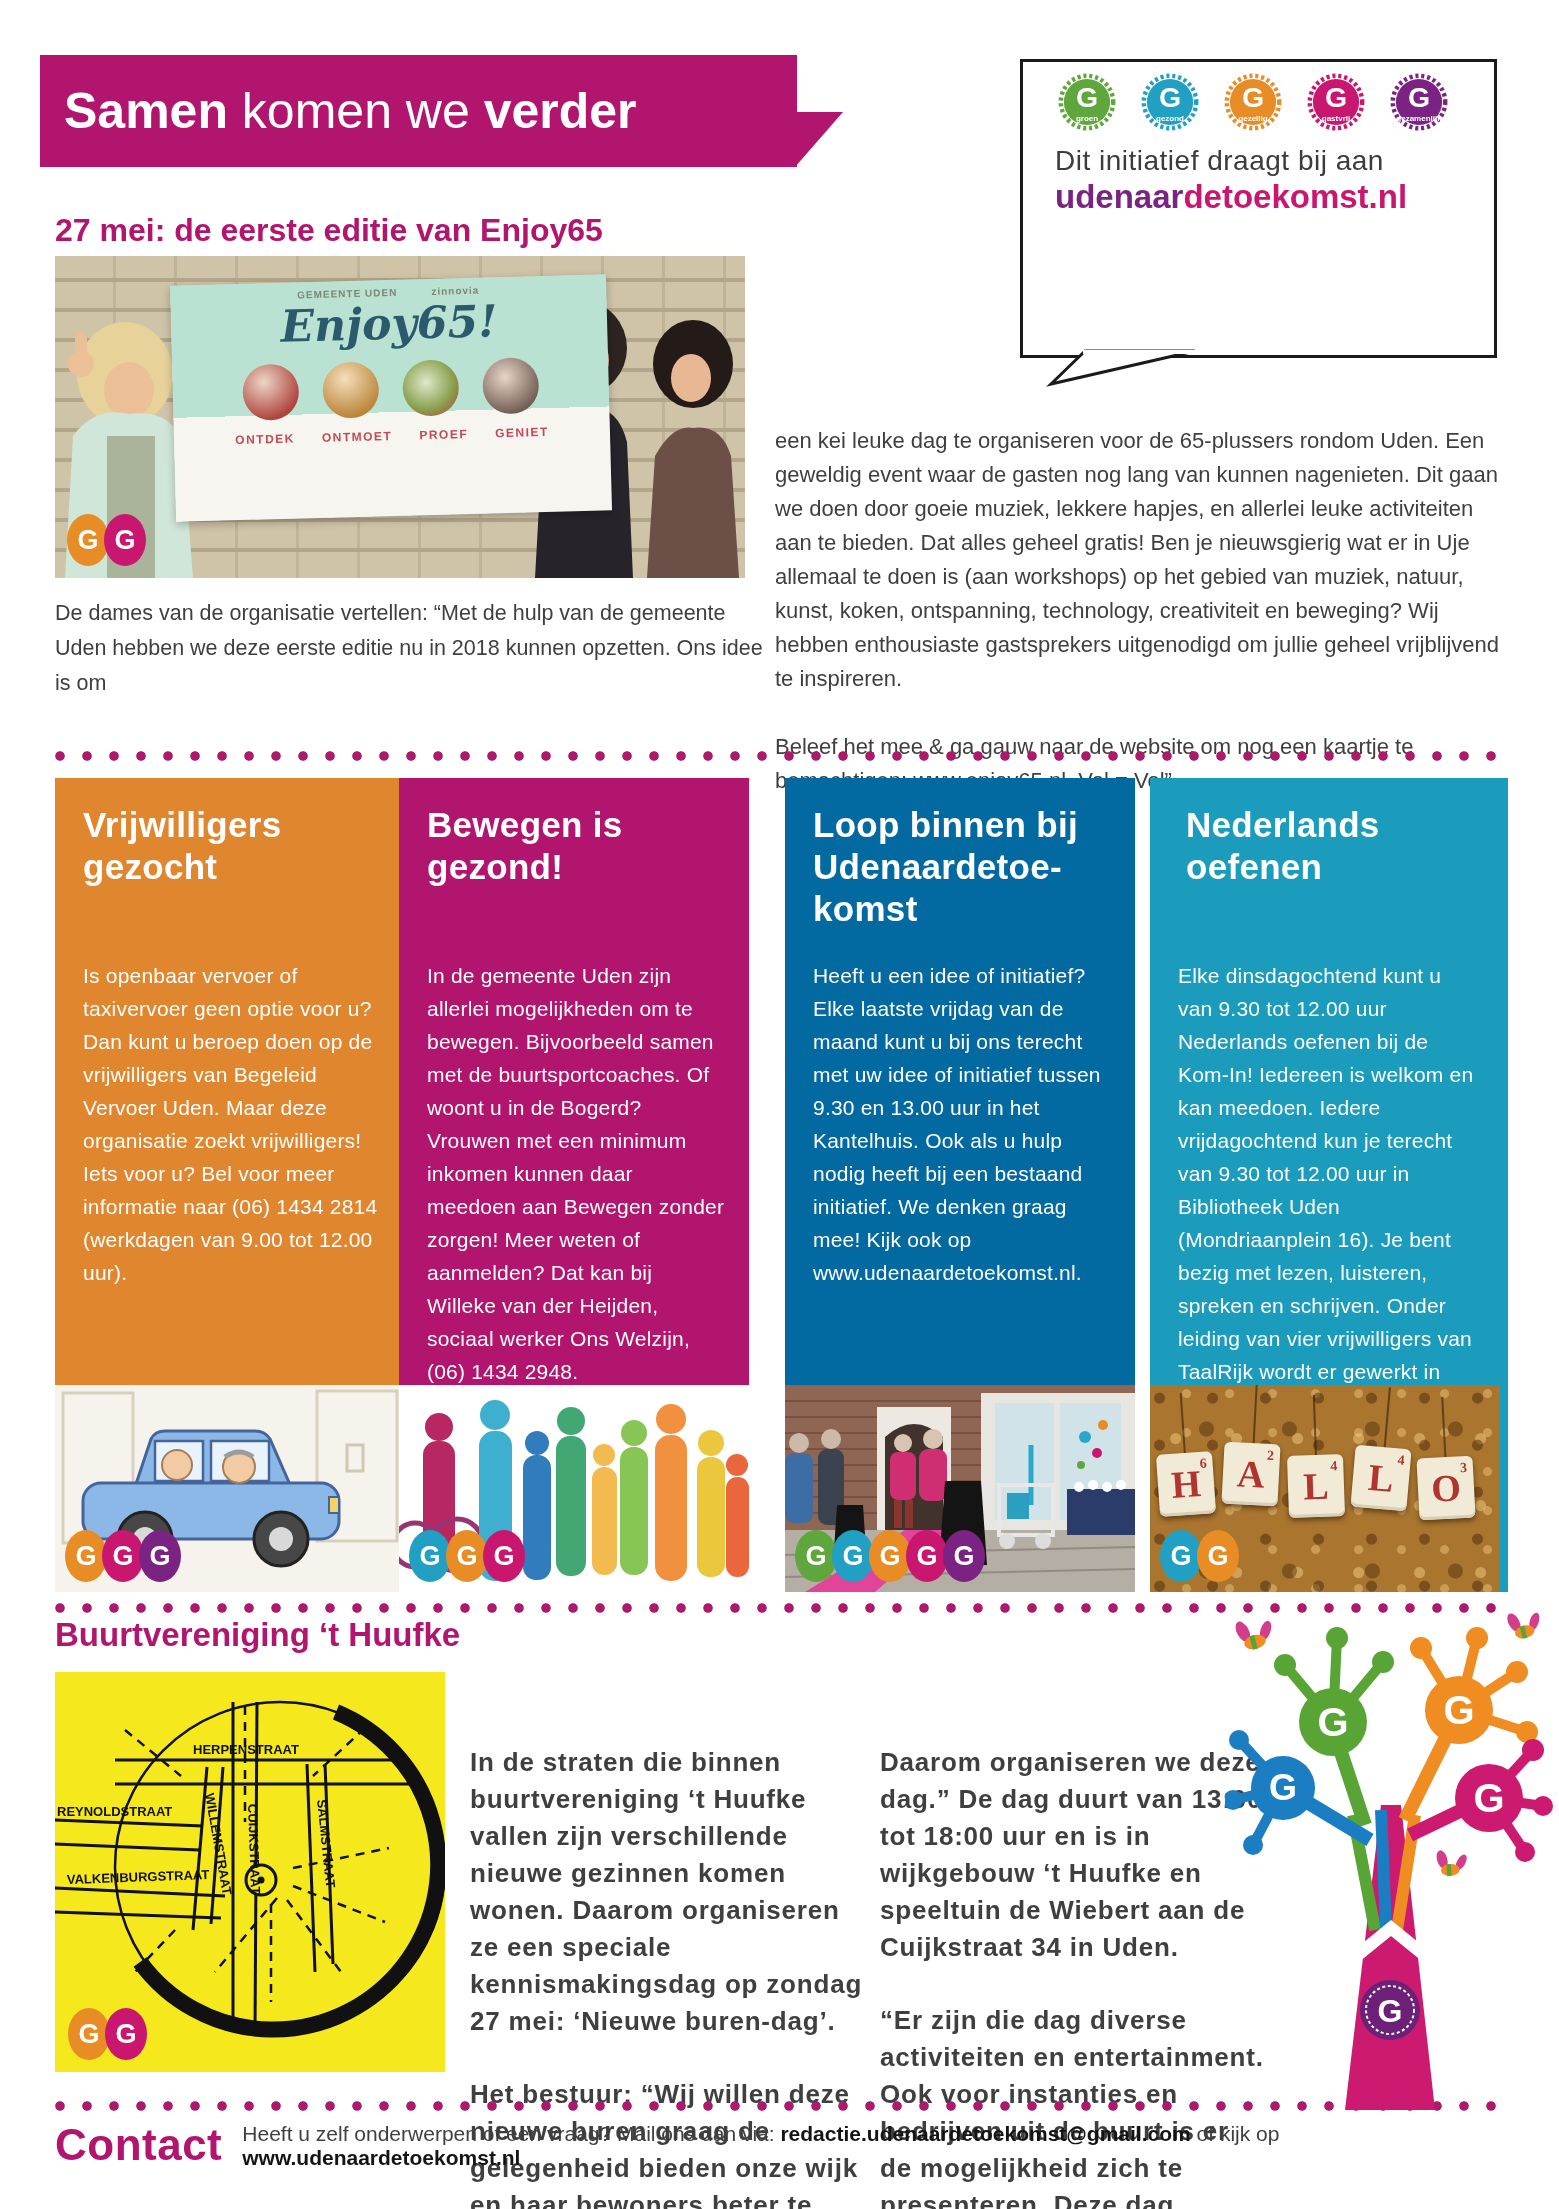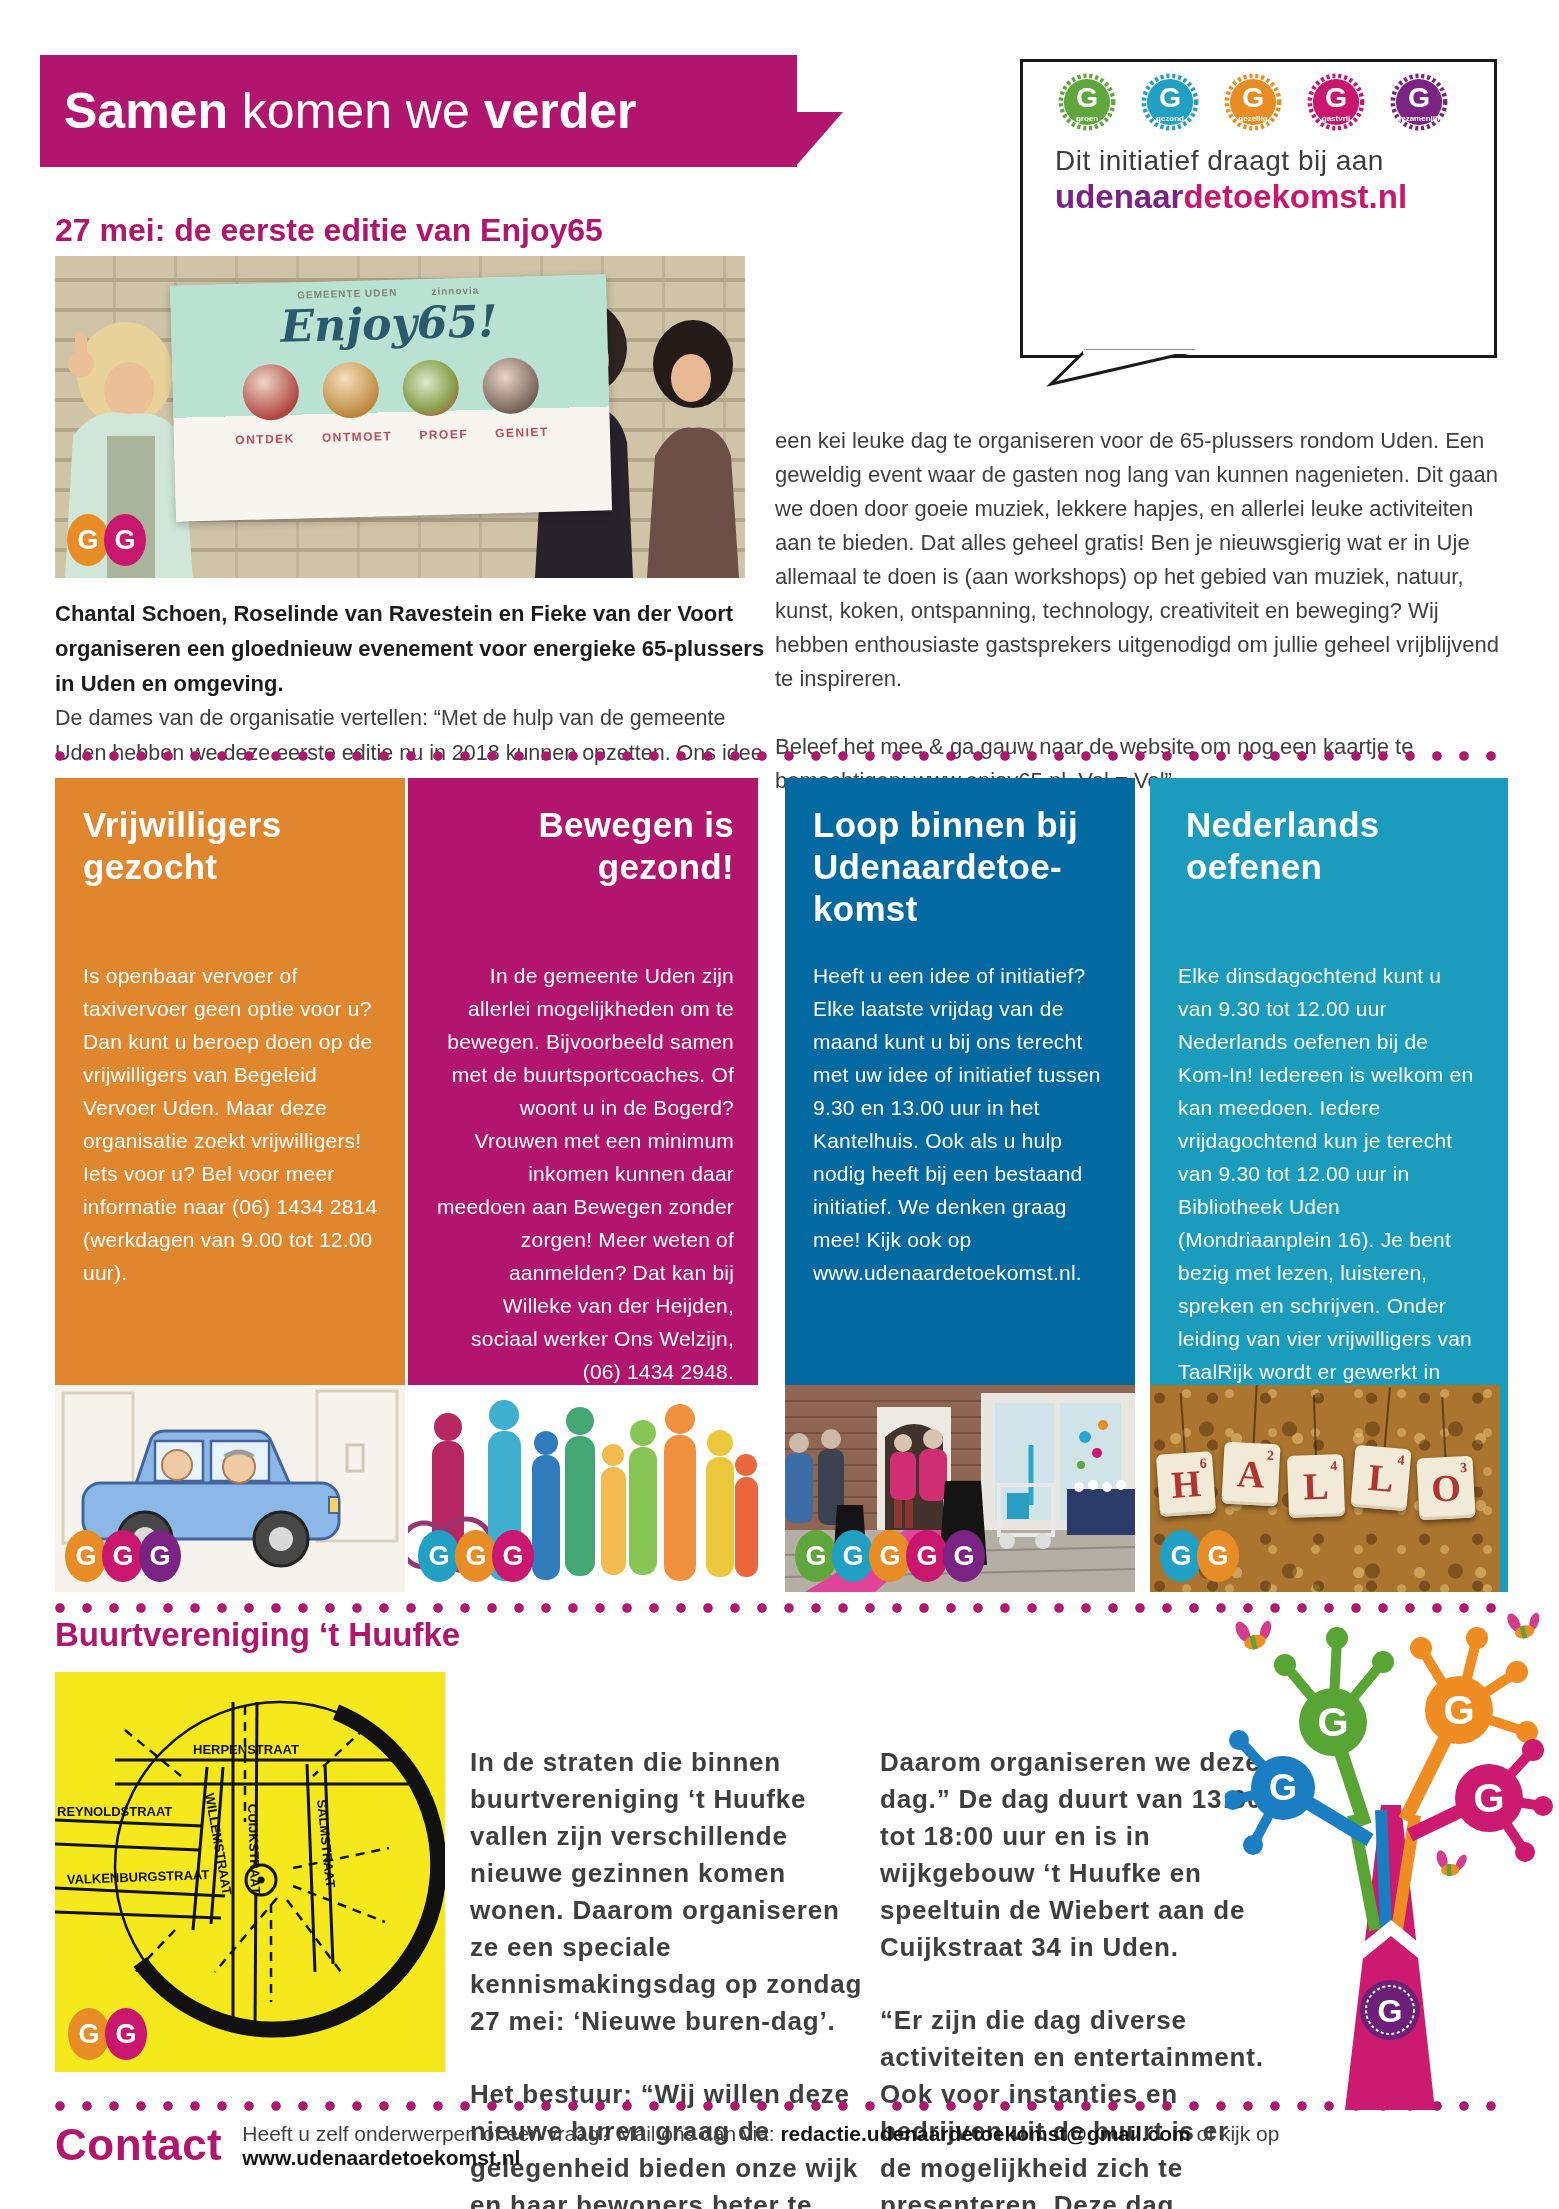--- a/index.html
+++ b/index.html
@@ -61,21 +61,21 @@
   
   .sep{position:absolute;left:55px;width:1450px;height:12px;background-repeat:repeat-x;
        background-image:radial-gradient(circle at 5px 6px,#ad1a6d 4.3px,rgba(0,0,0,0) 5.2px);
        background-size:27px 12px;}
   .sep1{top:750px;} .sep2{top:1602px;} .sep3{top:2100px;z-index:1;}
 
   
   .col{position:absolute;top:778px;width:350px;height:814px;}
   .col-orange{background:#e0862f;} .col-magenta{background:#b1156d;}
   .col-purple{background:#0369a1;} .col-teal{background:#1b9cbc;}
-  .col1{left:55px;} .col2{left:408px;text-align:right;} .col3{left:785px;} .col4{left:1150px;padding-left:8px;}
+  .col1{left:55px;} .col2{left:399px;} .col3{left:785px;} .col4{left:1150px;padding-left:8px;}
   .col-title{font-size:35px;font-weight:bold;color:#fff;line-height:42px;
              padding:26px 24px 0 28px;letter-spacing:.3px;margin:0;}
   .col-body{position:absolute;top:181px;left:28px;width:298px;font-size:21px;line-height:33px;
             color:#fff;letter-spacing:.2px;}
   .col-img{position:absolute;top:607px;left:0;width:350px;height:207px;overflow:hidden;background:#fff;}
   .col-badges{position:absolute;bottom:10px;left:10px;display:flex;z-index:2;}
   .gbadge{width:42px;height:52px;border-radius:50%;display:flex;align-items:center;justify-content:center;
           color:#fff;font-size:27px;font-weight:bold;margin-right:-5px;flex:none;}
 
   
@@ -214,21 +214,20 @@
         <span class="gbadge" style="background: rgb(201, 23, 111);">G</span>
       </div>
   </div>
 
   <div class="article-right">
     <p>een kei leuke dag te organiseren voor de 65-plussers rondom Uden. Een geweldig event waar de gasten nog lang van kunnen nagenieten. Dit gaan we doen door goeie muziek, lekkere hapjes, en allerlei leuke activiteiten aan te bieden. Dat alles geheel gratis! Ben je nieuwsgierig wat er in Uje allemaal te doen is (aan workshops) op het gebied van muziek, natuur, kunst, koken, ontspanning, technology, creativiteit en beweging? Wij hebben enthousiaste gastsprekers uitgenodigd om jullie geheel vrijblijvend te inspireren.</p>
     <p>Beleef het mee &amp; ga gauw naar de website om nog een kaartje te bemachtigen: www.enjoy65.nl. Vol = Vol”</p>
   </div>
 
   <div class="article-lead">
-    <p class="lead-bold">Chantal Schoen, Roselinde van Ravestein en Fieke van der Voort organiseren een gloednieuw evenement voor energieke 65-plussers in Uden en omgeving.</p>
     <p class="lead-normal">De dames van de organisatie vertellen: “Met de hulp van de gemeente Uden hebben we deze eerste editie nu in 2018 kunnen opzetten. Ons idee is om</p>
   </div>
 
   <div class="sep sep1"></div>
 
   <section class="col col1 col-orange">
     <h3 class="col-title">Vrijwilligers gezocht</h3>
     <div class="col-body">Is openbaar vervoer of taxivervoer geen optie voor u? Dan kunt u beroep doen op de vrijwilligers van  Begeleid Vervoer Uden. Maar deze organisatie zoekt vrijwilligers! Iets voor u? Bel voor meer informatie naar (06) 1434 2814 (werkdagen van 9.00 tot 12.00 uur).</div>
     <div class="col-img">
       <svg width="350" height="207" viewBox="0 0 350 207">

